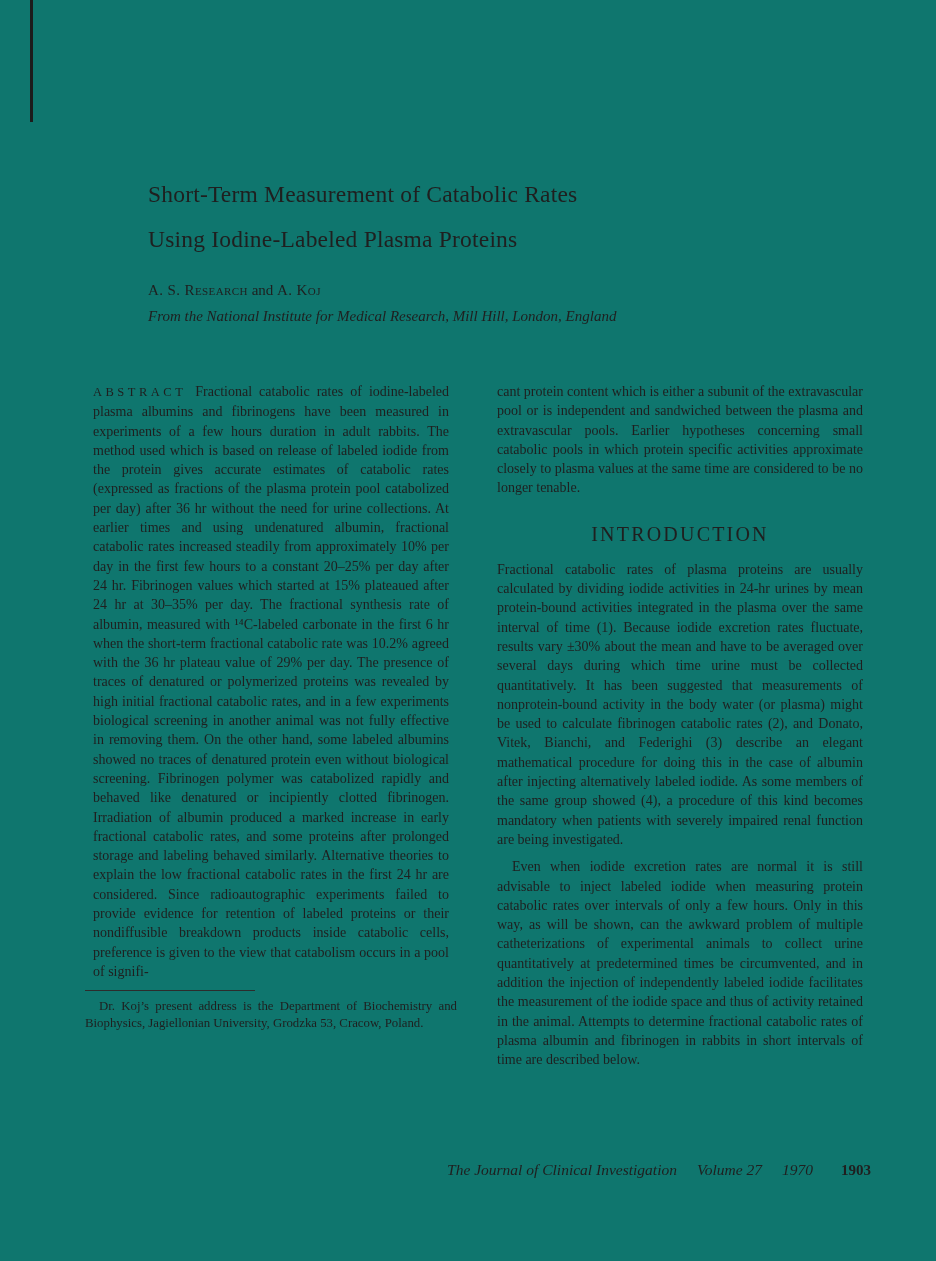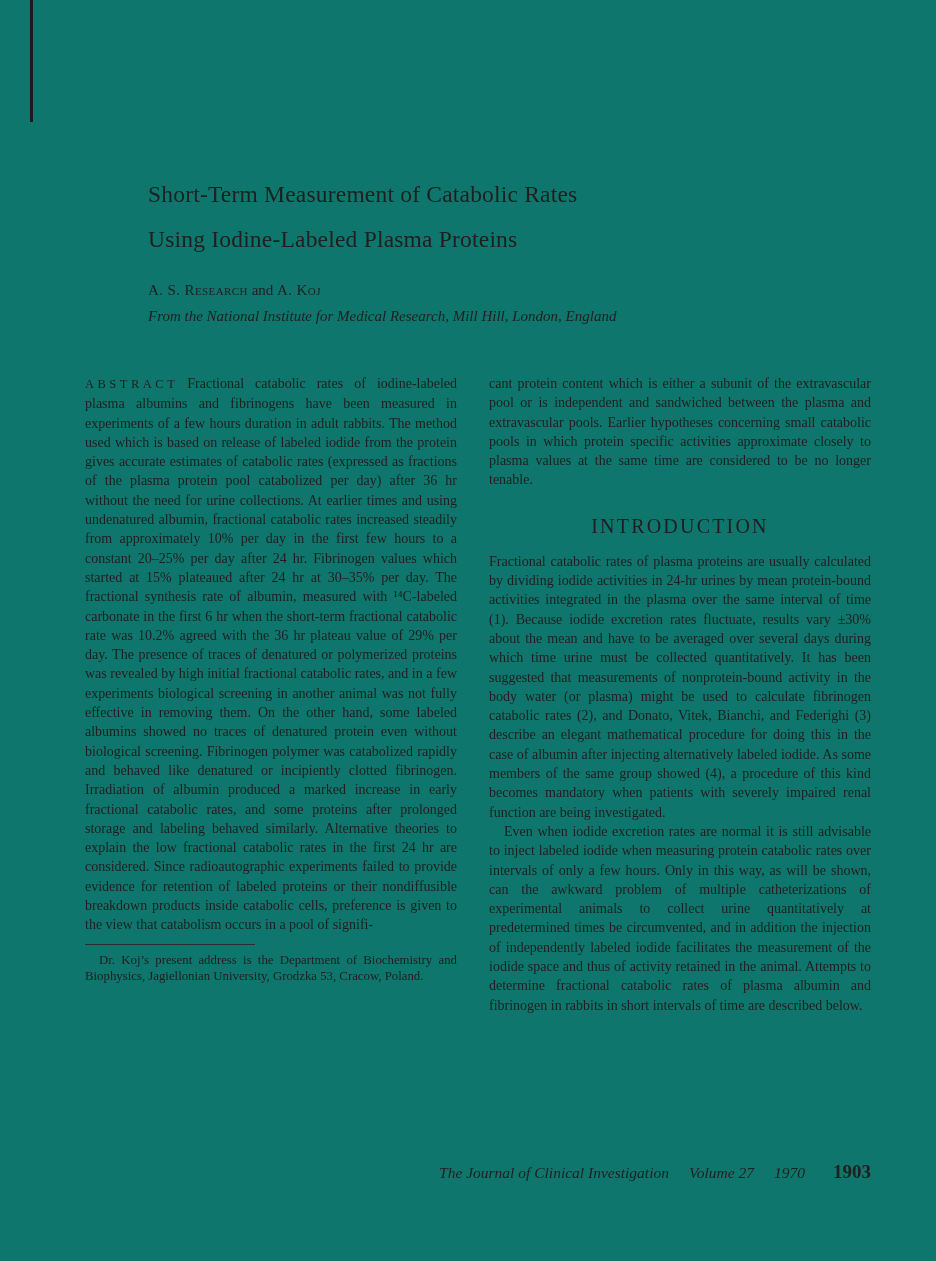--- a/index.html
+++ b/index.html
@@ -54,21 +54,21 @@
     left: 85px;
     top: 374px;
     width: 786px;
     display: flex;
     gap: 32px;
   }
   .col-left  { width: 372px; }
   .col-right { width: 382px; }
   .abstract,
   .body-para {
-    margin: 0;
+    margin: 8px;
     font-size: 14px;
     line-height: 19.3px;
     text-align: justify;
   }
   .abstract-label {
     font-size: 12.5px;
     letter-spacing: 3.5px;
     margin-right: 9px;
   }
   .indent { text-indent: 15px; }
@@ -103,21 +103,21 @@
     display: flex;
     justify-content: flex-end;
     align-items: baseline;
     gap: 20px;
     font-size: 15.5px;
     font-style: italic;
   }
   .footer-page-number {
     font-style: normal;
     font-weight: bold;
-    font-size: 19px;
+    font-size: 15px;
     margin-left: 8px;
   }
 </style>
 </head>
 <body>
 
 <div class="page">
 
   <div class="scan-artifact"></div>
 

